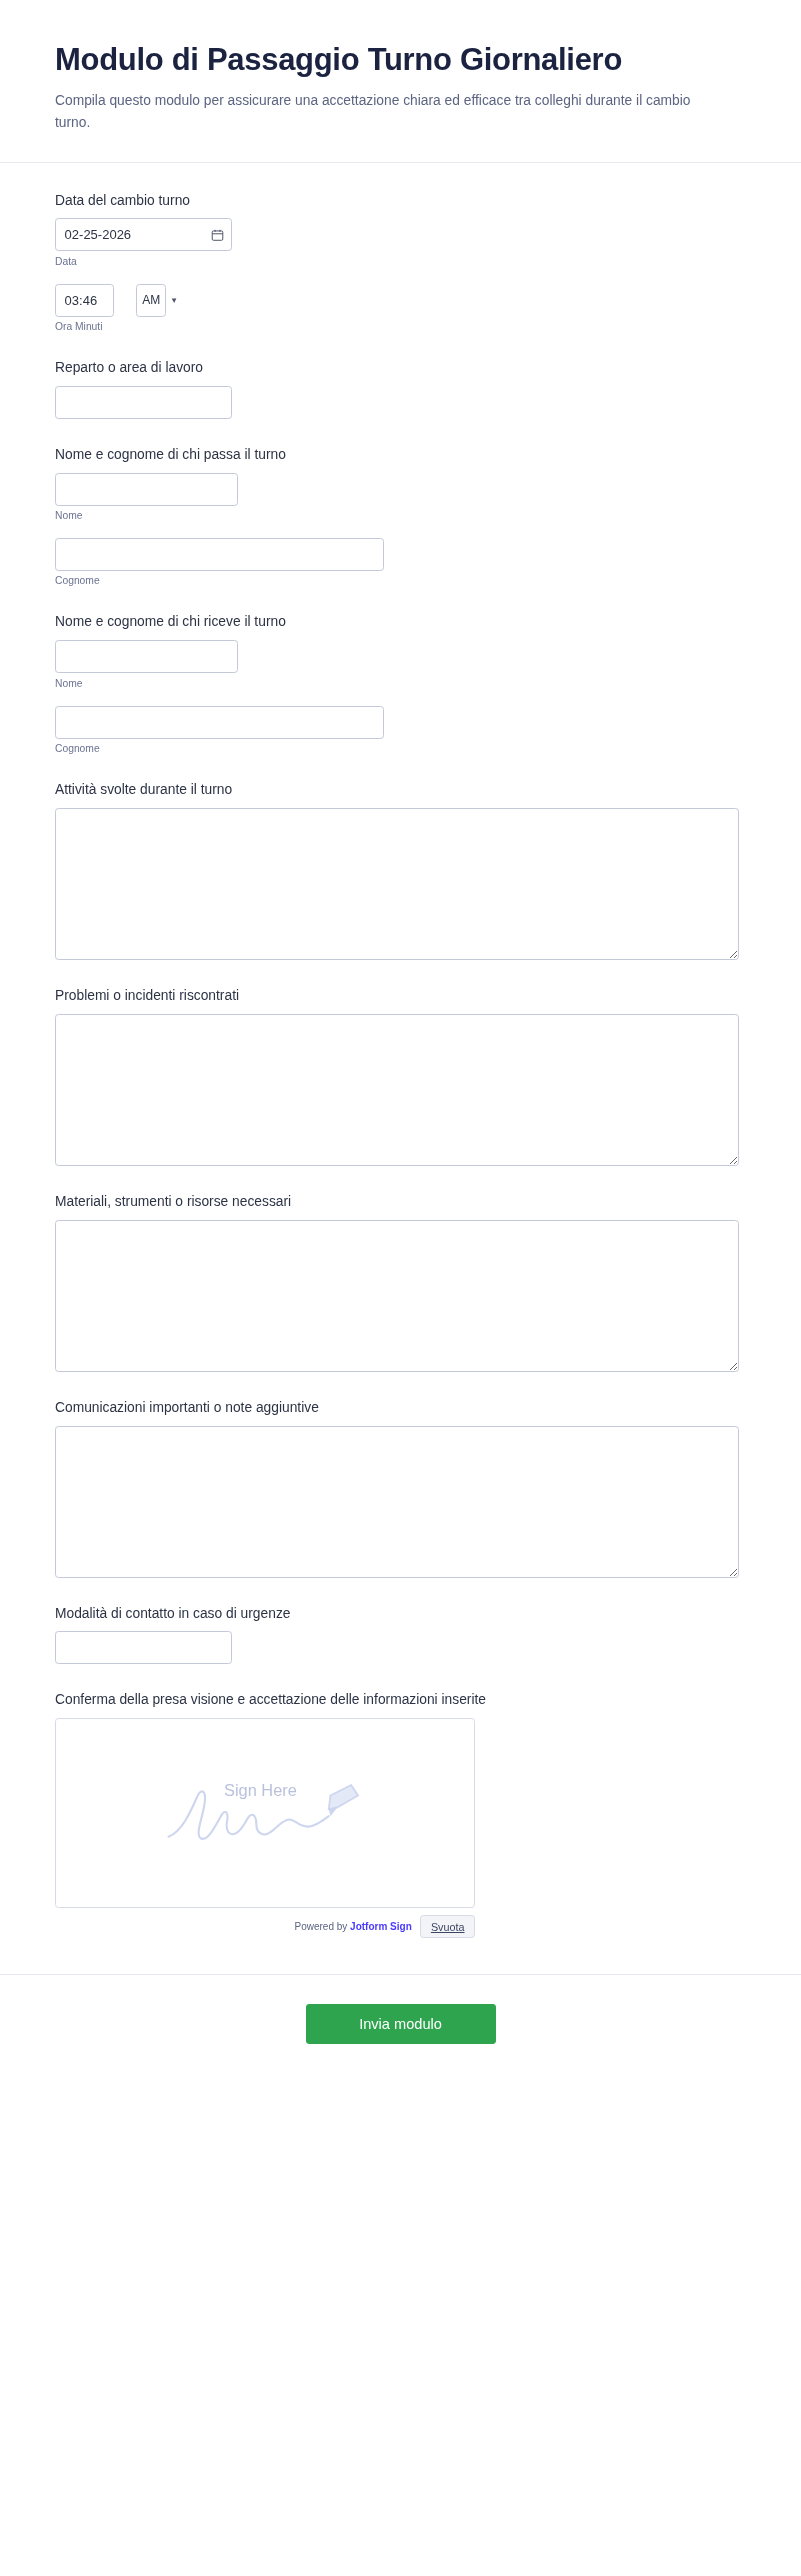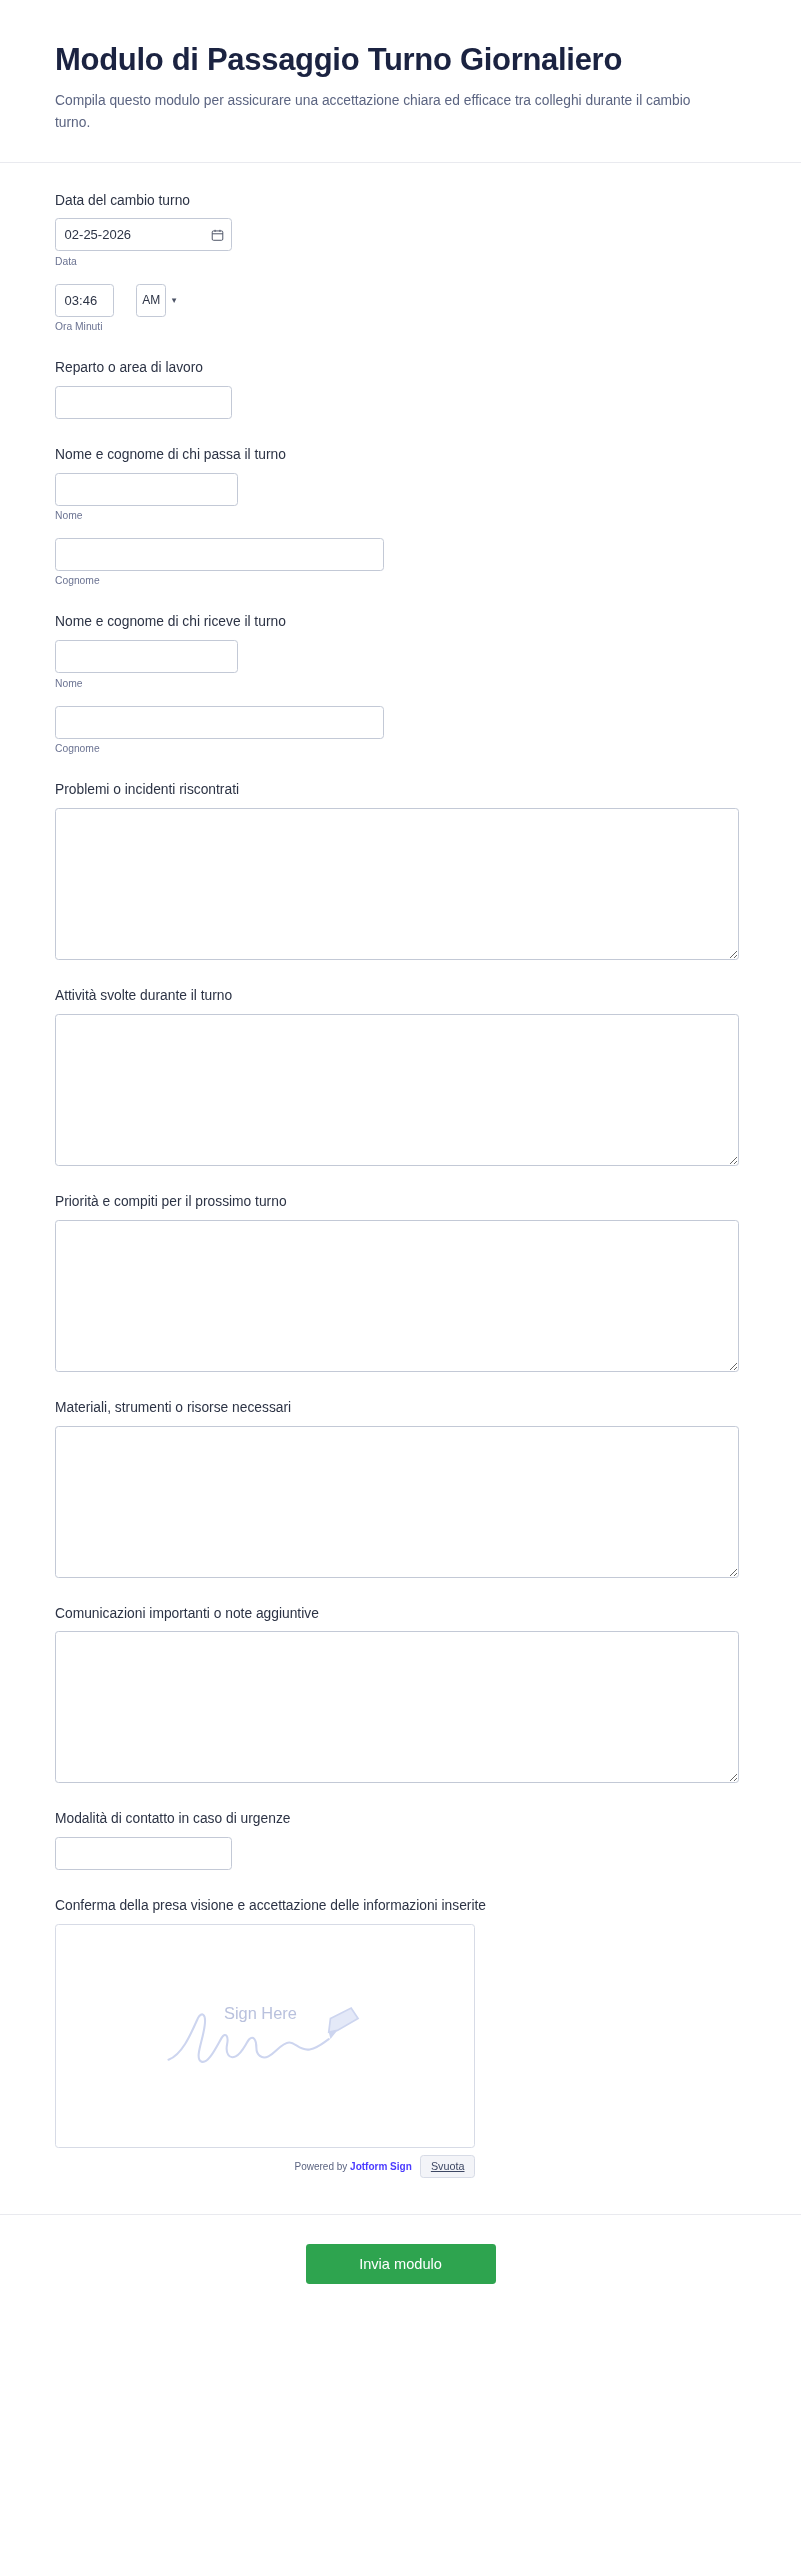--- a/index.html
+++ b/index.html
@@ -151,21 +151,21 @@
     resize: vertical;
     outline: none;
     display: block;
   }
 
   
   .sig-field { margin-bottom: 9px; }
   .sig-box {
     box-sizing: border-box;
     width: 420px;
-    height: 224px;
+    height: 190px;
     border: 0.9px solid #d7dbe6;
     border-radius: 3.4px;
     background: #ffffff;
     position: relative;
     overflow: hidden;
   }
   .sig-inner {
     position: absolute;
     left: 0; right: 0; top: 0; bottom: 0;
     display: flex;
@@ -303,33 +303,29 @@
           <span class="sublabel">Nome</span>
         </div>
         <div>
           <input class="text-input" style="width: 329px;" type="text" placeholder="">
           <span class="sublabel">Cognome</span>
         </div>
       </div>
     </div>
 
     <div class="field">
+      <label class="field-label">Attività svolte durante il turno</label>
+      <textarea class="area-input" placeholder="" style=""></textarea>
+    </div>
+
+    <div class="field">
       <label class="field-label">Problemi o incidenti riscontrati</label>
       <textarea class="area-input" placeholder="" style=""></textarea>
     </div>
 
-    <div class="field">
-      <label class="field-label">Attività svolte durante il turno</label>
-      <textarea class="area-input" placeholder="" style=""></textarea>
-    </div>
-
-    <div class="field">
-      <label class="field-label">Priorità e compiti per il prossimo turno</label>
-      <textarea class="area-input" placeholder="" style=""></textarea>
-    </div>
 
     <div class="field">
       <label class="field-label">Materiali, strumenti o risorse necessari</label>
       <textarea class="area-input" placeholder="" style=""></textarea>
     </div>
 
     <div class="field">
       <label class="field-label">Comunicazioni importanti o note aggiuntive</label>
       <textarea class="area-input" placeholder="" style=""></textarea>
     </div>

